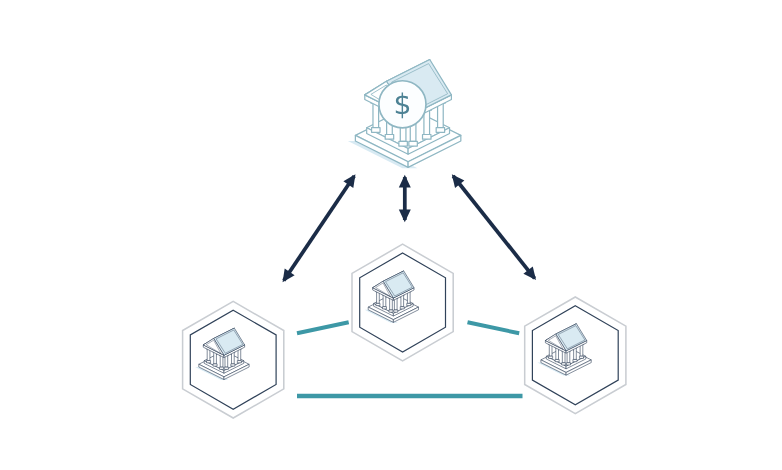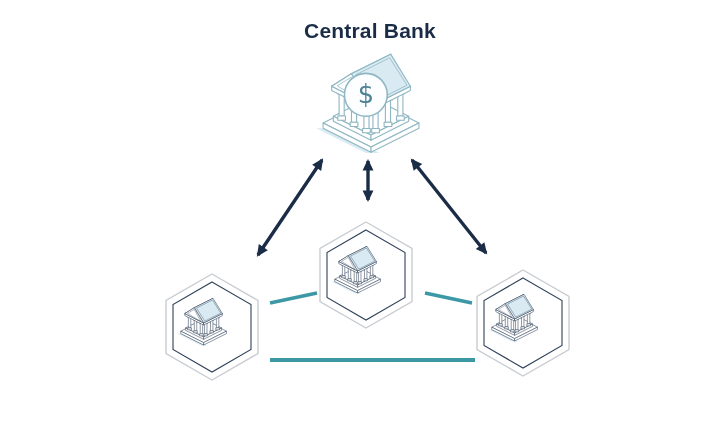--- a/index.html
+++ b/index.html
@@ -68,21 +68,20 @@
         <path class="face" d="M70,70 L116,47 L116,52 L70,75 Z"></path>
         <path class="roofl" d="M24,47 L70,24 L93,9.5 L47,32.5 Z"></path>
         <path class="roof" d="M70,70 L116,47 L93,9.5 L47,32.5 Z"></path>
         <path class="detail" d="M73,65.5 L112,45.8 L91.8,13.8 L52.5,33.5 Z"></path>
         <path class="face" d="M24,47 L47,32.5 L70,70 Z"></path>
         <path class="detail" d="M30.5,46.5 L47,36.5 L63.5,66.5 Z"></path>
       </symbol>
     </defs>
   </svg>
 
-  <div class="title">Central Bank</div>
 
   <svg class="central-icon" viewBox="0 0 140 132">
     <use href="#bank-building" class="central-bank"></use>
     <g class="dollar-circle">
       <circle cx="64" cy="57" r="25"></circle>
       <text x="64" y="67" text-anchor="middle">$</text>
     </g>
   </svg>
 
   <svg class="overlay" width="711" height="427" viewBox="0 0 711 427">

